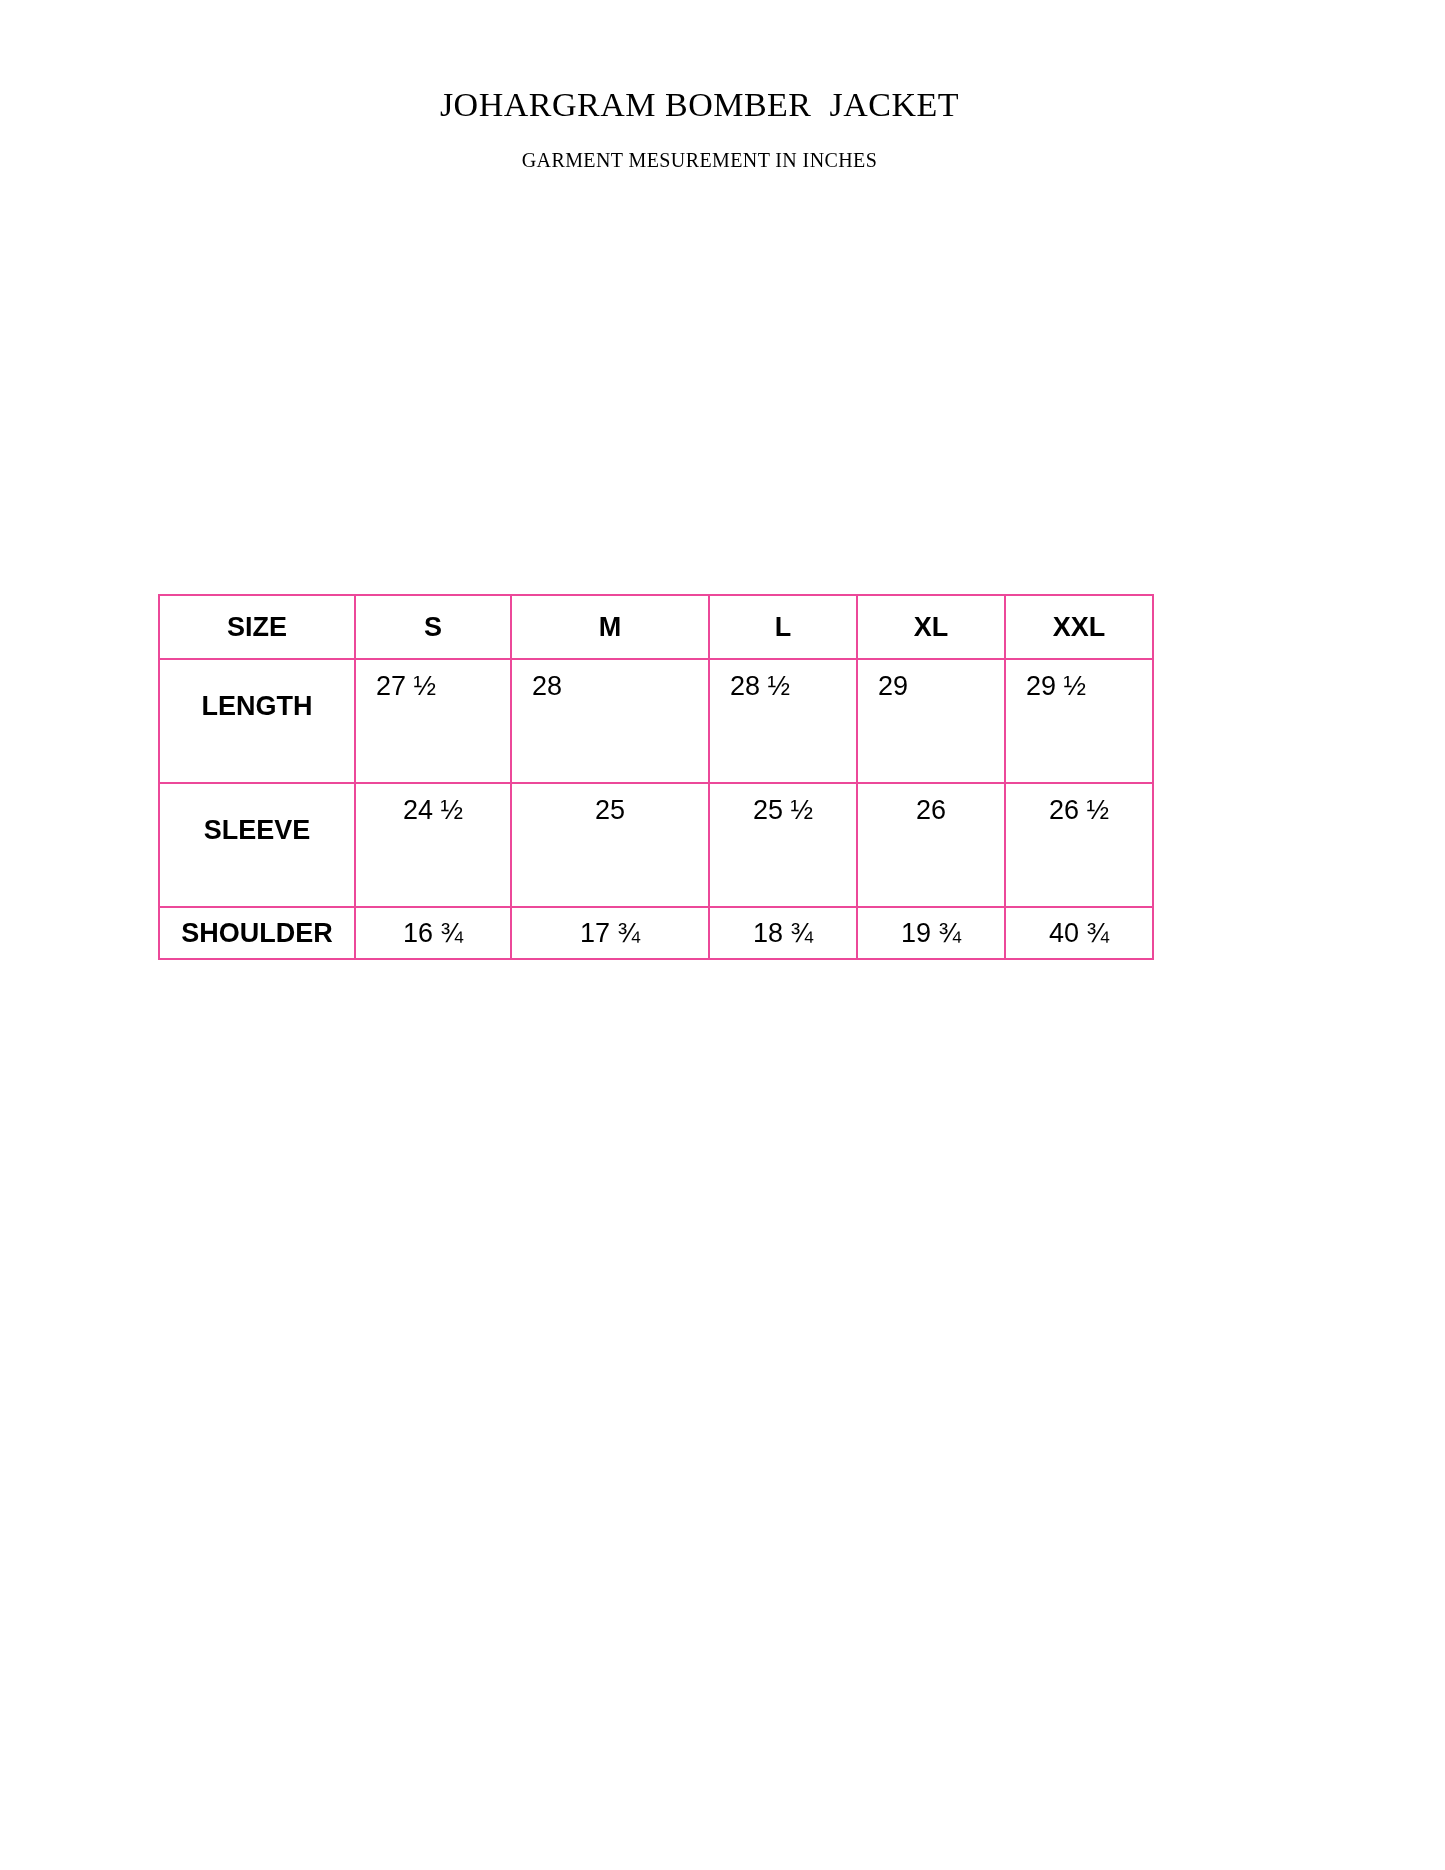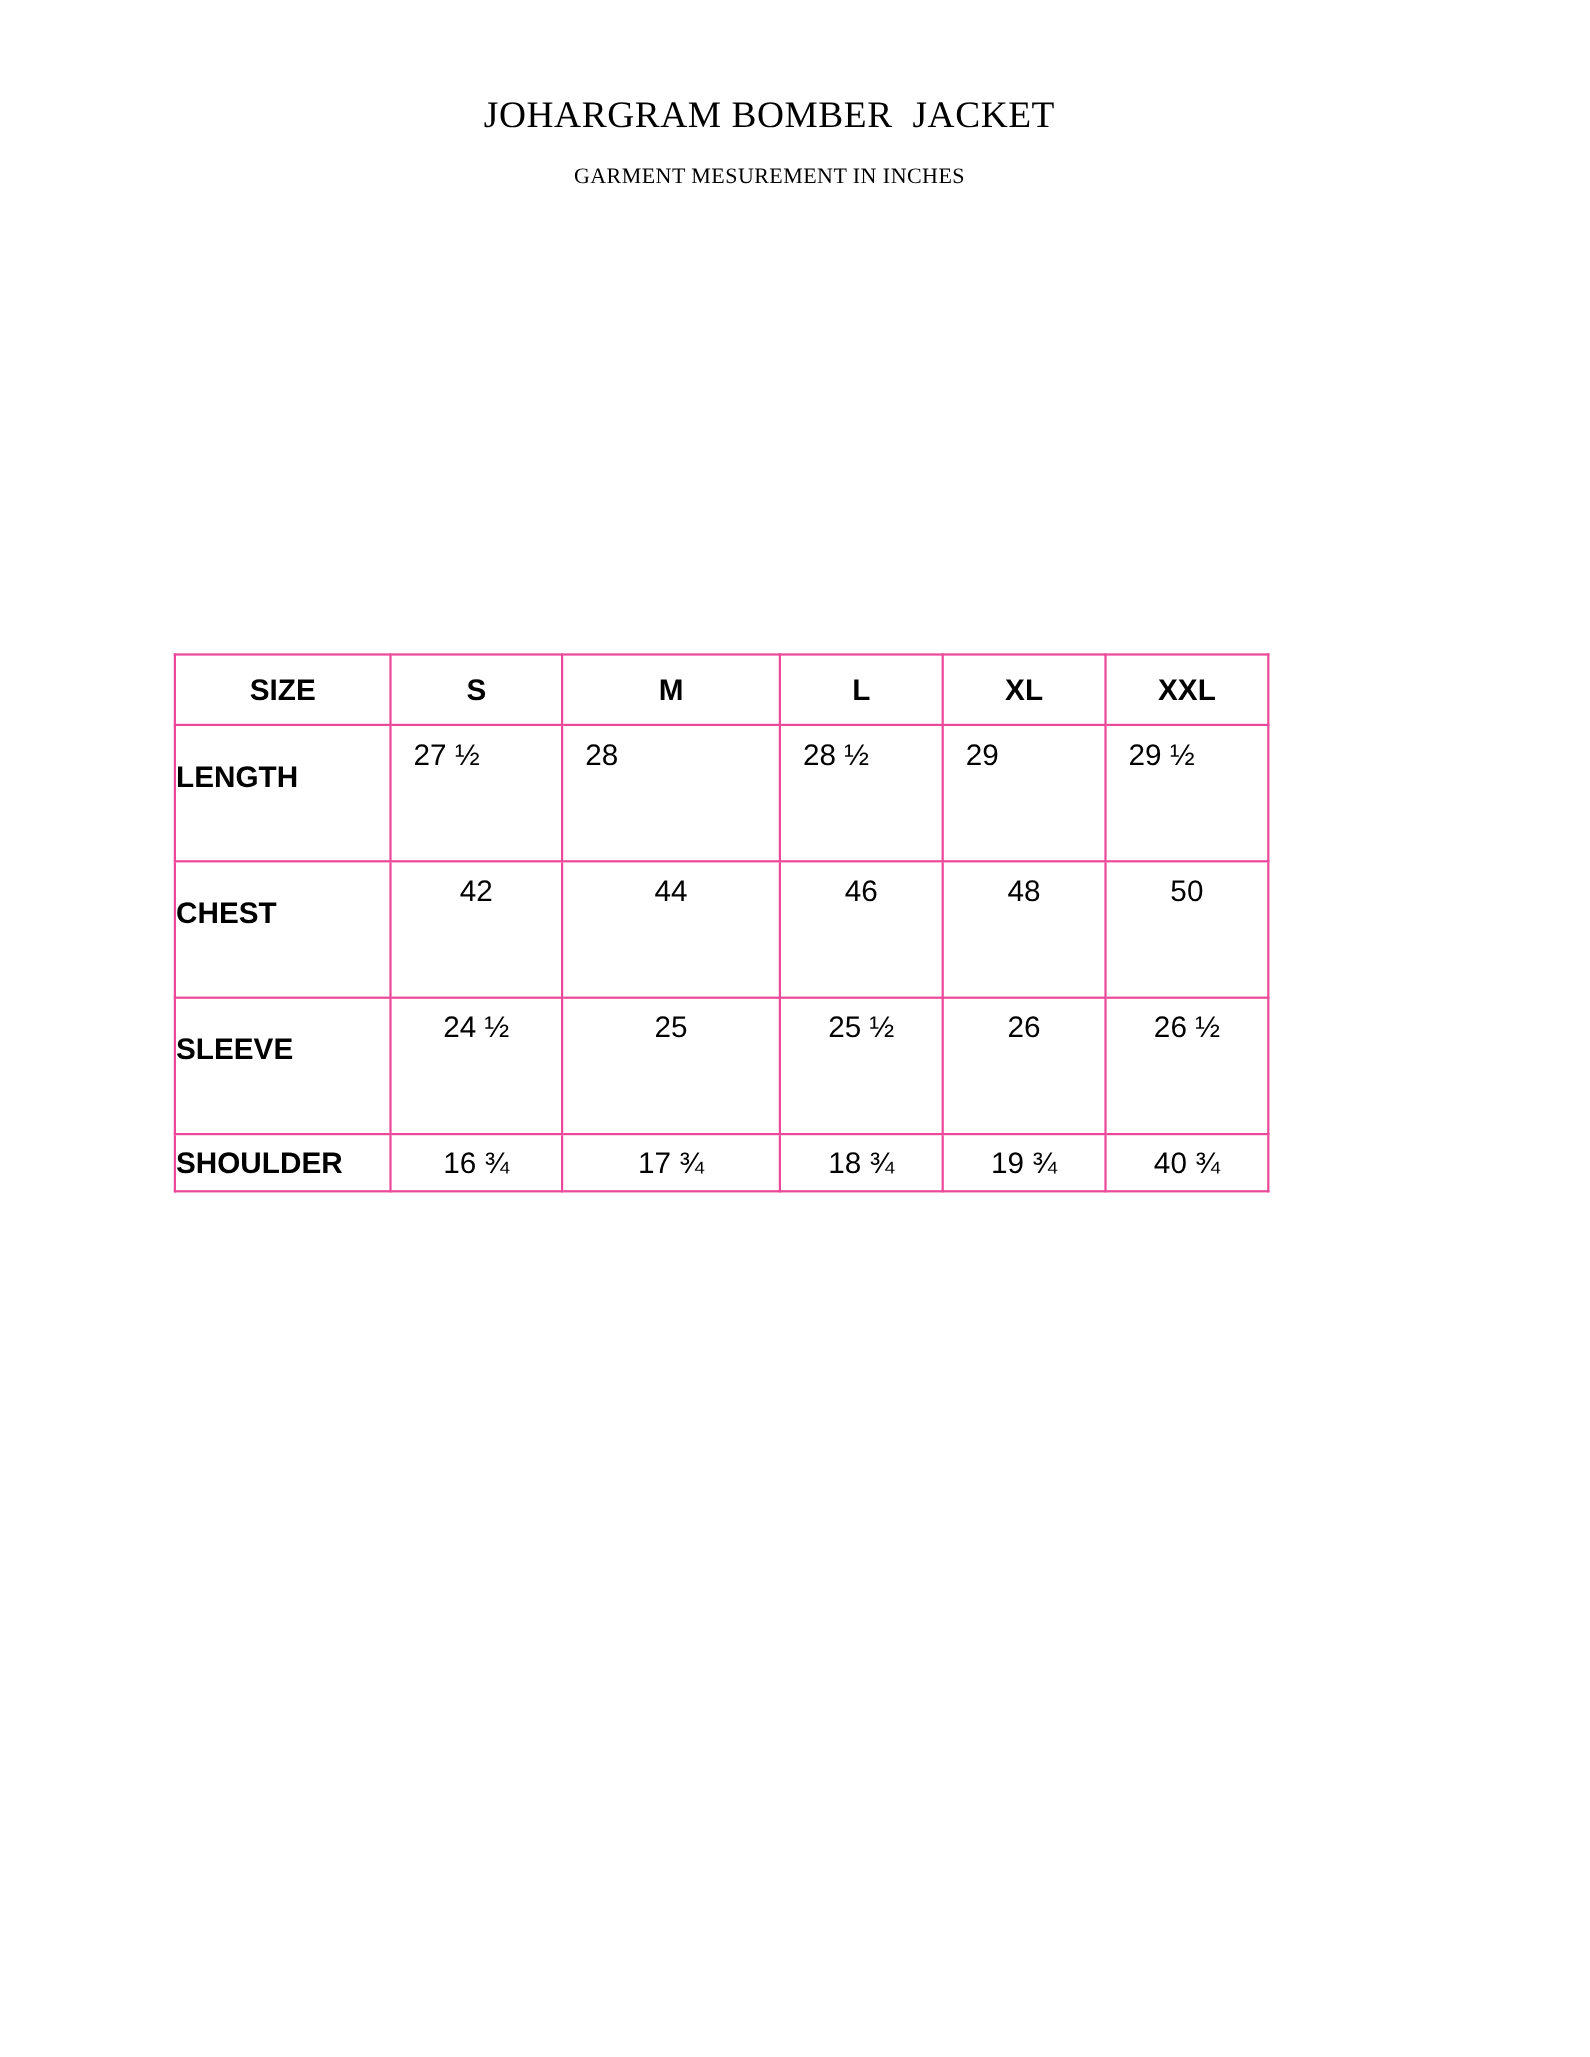--- a/index.html
+++ b/index.html
@@ -73,20 +73,21 @@
   .hdr td {
     height: 62px;
     text-align: center;
     vertical-align: middle;
     font-weight: bold;
   }
 
   
   .rowlabel {
     font-weight: bold;
+    text-align: center;
     vertical-align: middle;
   }
 
   
   .r-length td { height: 92px; }
   .r-chest  td { height: 92px; }
   .r-sleeve td { height: 92px; }
   .r-shoulder td { height: 50px; }
 
   .r-length .val {
@@ -146,28 +147,20 @@
 
       <tr class="r-length">
         <td class="rowlabel">LENGTH</td>
         <td class="val">27 ½</td>
         <td class="val">28</td>
         <td class="val">28 ½</td>
         <td class="val">29</td>
         <td class="val">29 ½</td>
       </tr>
 
-      <tr class="r-chest">
-        <td class="rowlabel">CHEST</td>
-        <td class="val">42</td>
-        <td class="val">44</td>
-        <td class="val">46</td>
-        <td class="val">48</td>
-        <td class="val">50</td>
-      </tr>
 
       <tr class="r-sleeve">
         <td class="rowlabel">SLEEVE</td>
         <td class="val">24 ½</td>
         <td class="val">25</td>
         <td class="val">25 ½</td>
         <td class="val">26</td>
         <td class="val">26  ½</td>
       </tr>
 

